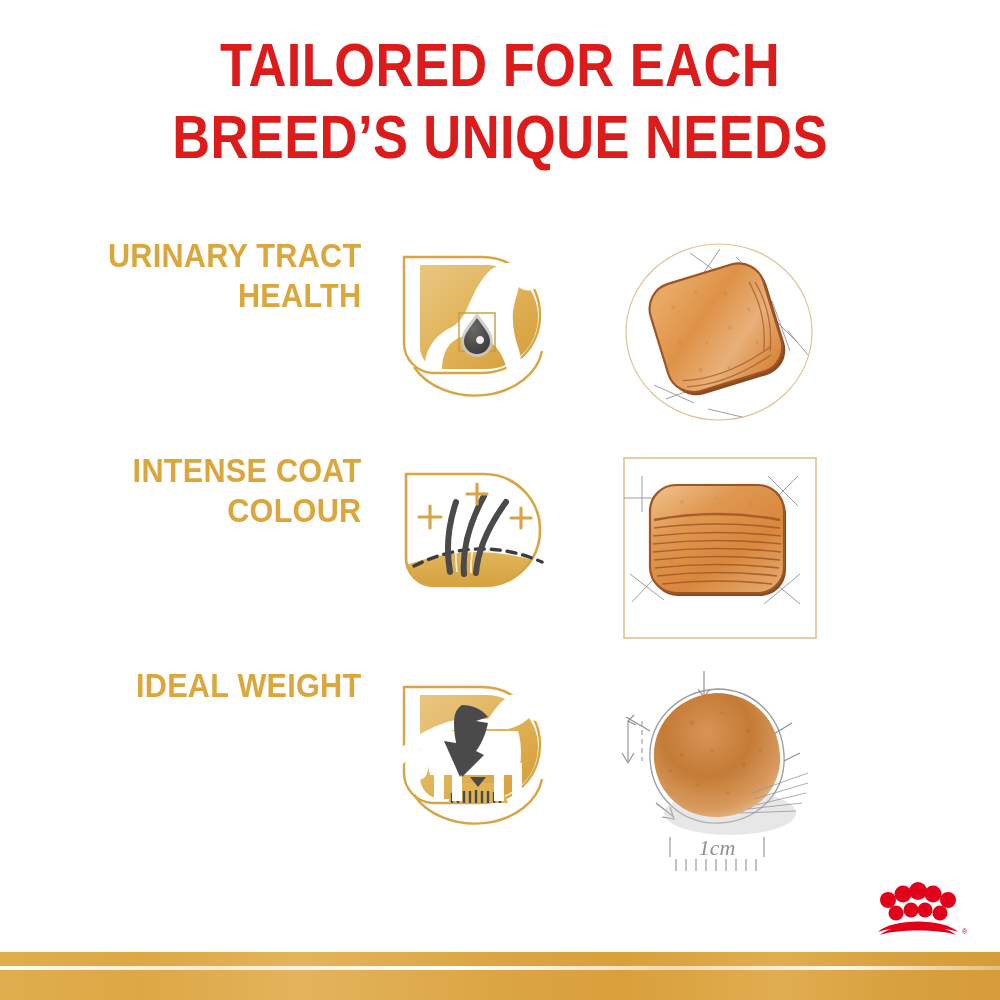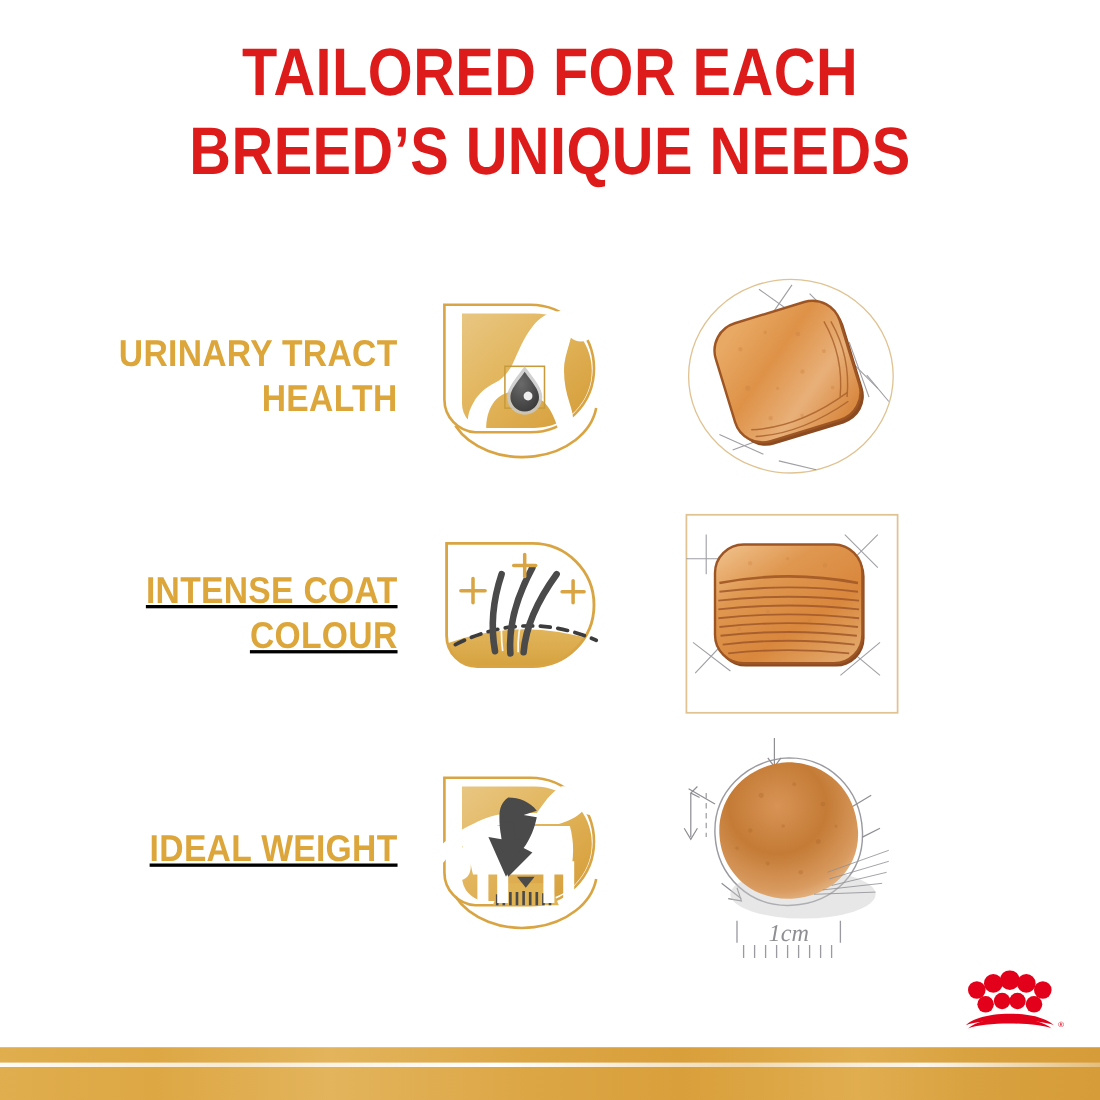--- a/index.html
+++ b/index.html
@@ -31,24 +31,24 @@
   
   .rows {
     position:absolute;
     left:0; top:235px;
     width:1000px;
   }
   .row {
     position:relative;
     height:215px;
     display:flex;
-    align-items:center;
+    align-items:flex-start;
     gap:12px;
   }
-  .row + .row { margin-top:0;text-decoration:underline; }
+  .row + .row { margin-top:0; }
 
   .feature-label {
     width:365px;
     text-align:right;
     color:#DCA63B;
     font-weight:bold;
     font-size:34px;
     line-height:1.18;
     letter-spacing:0.3px;
     transform:scaleX(0.90);

